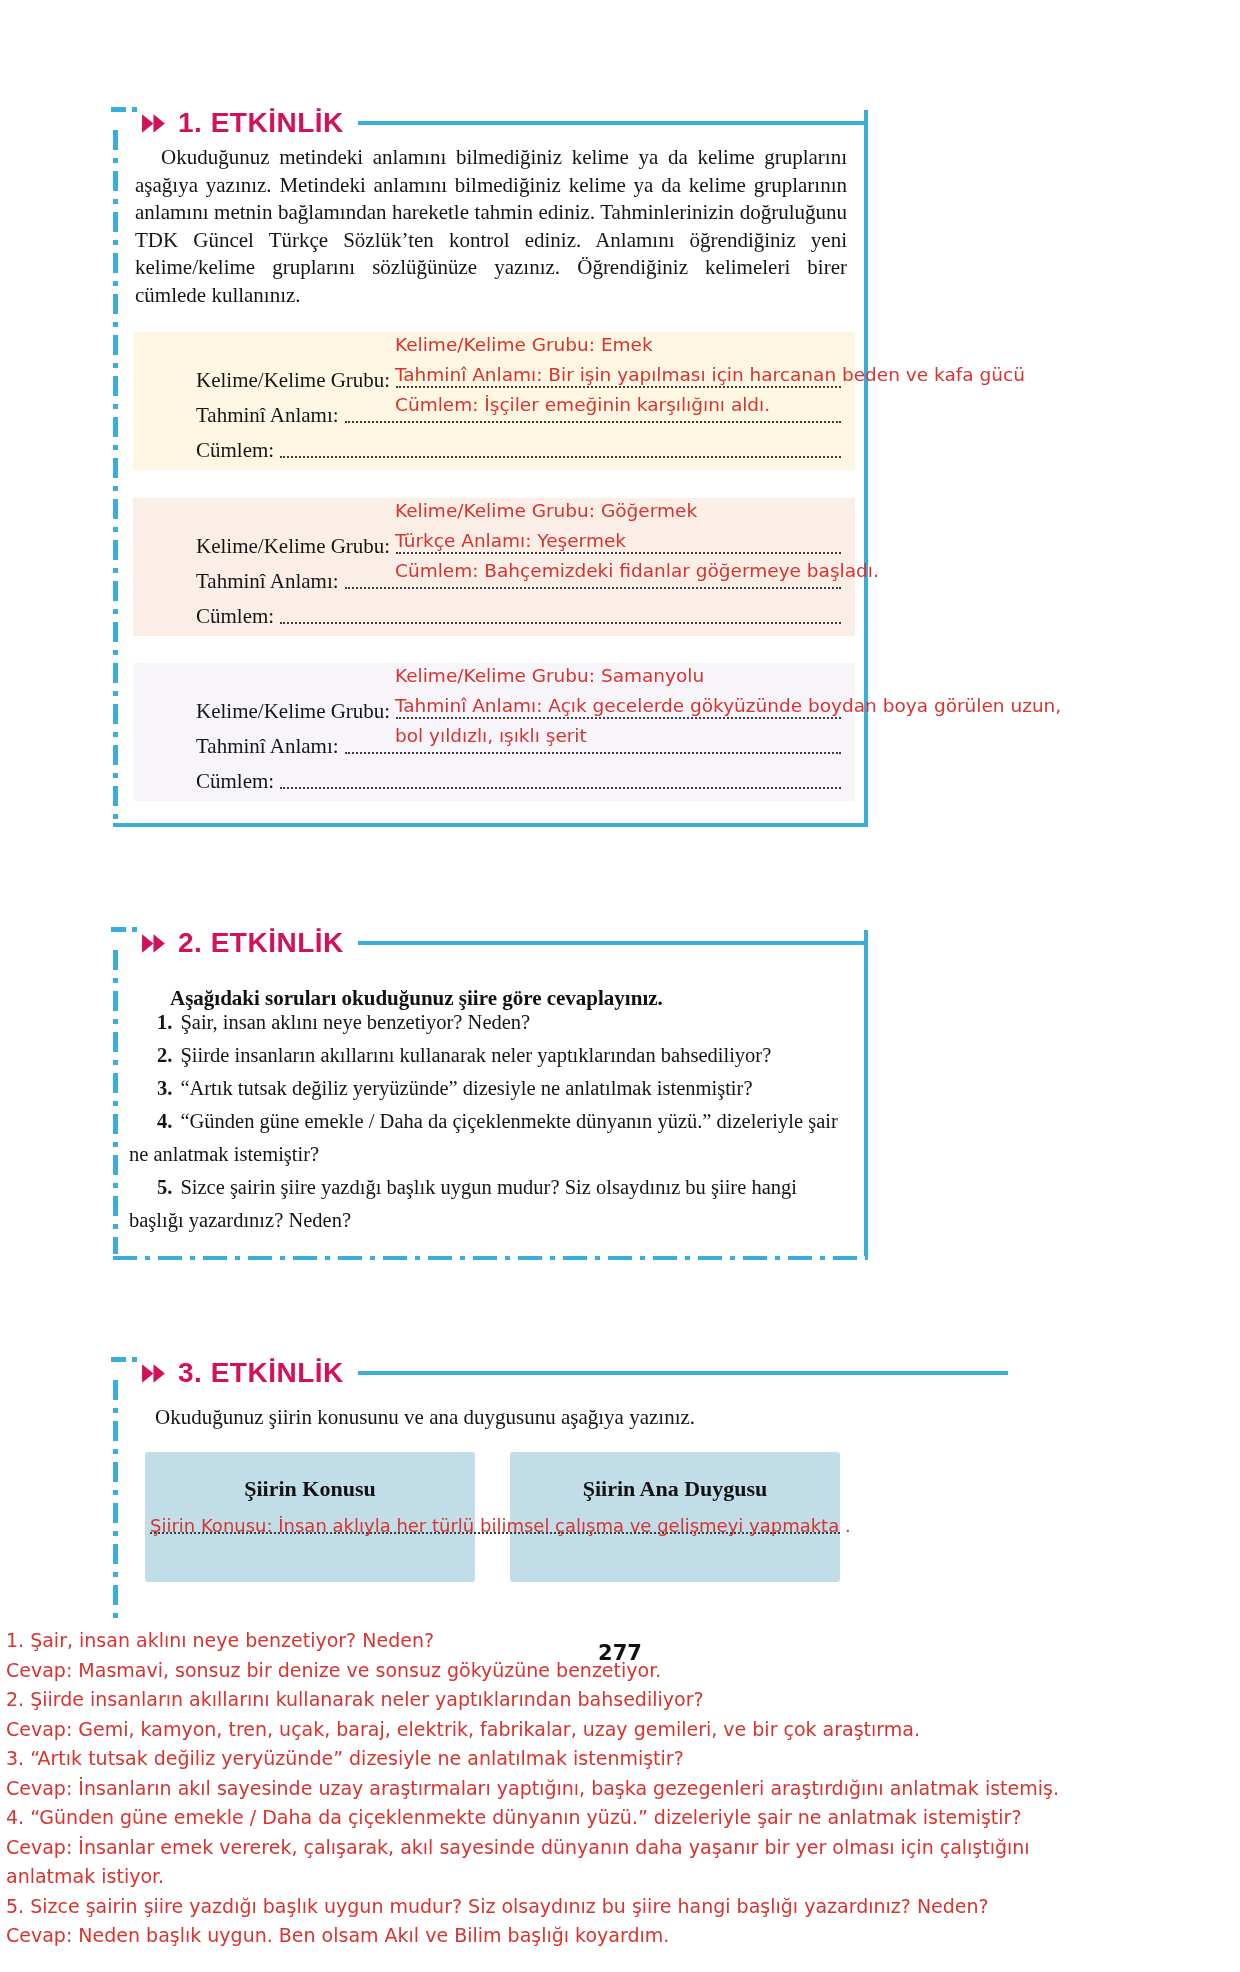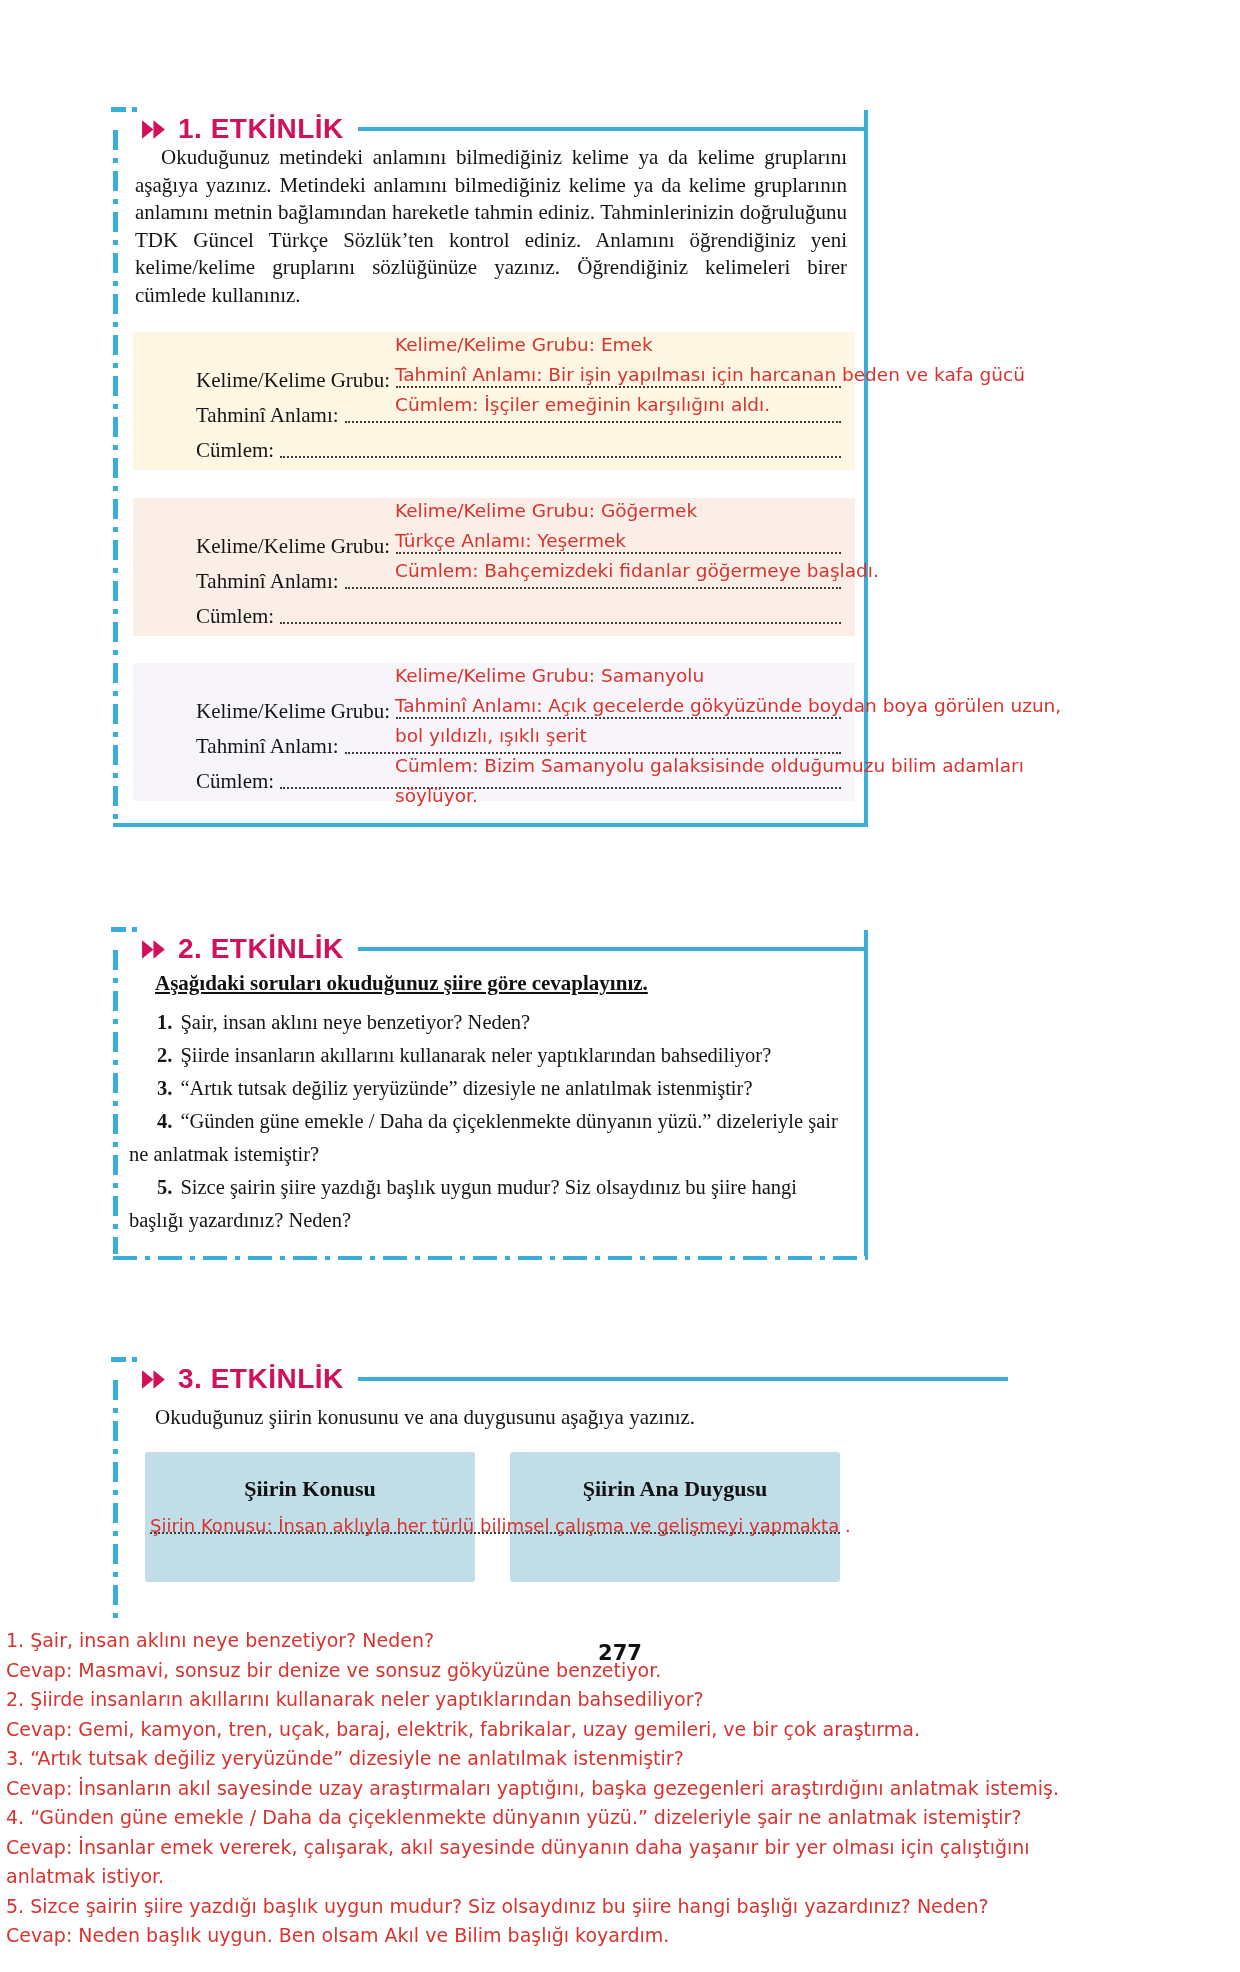--- a/index.html
+++ b/index.html
@@ -11,21 +11,21 @@
   html,body{margin:0;padding:0;background:#ffffff;}
   .page{position:relative;width:1240px;height:1972px;background:#fff;overflow:hidden;
         font-family:"Liberation Serif",serif;}
 
   
   .act{position:absolute;}
   .a1{left:113px;top:92px;width:755px;height:735px;}
   .a2{left:113px;top:912px;width:755px;height:348px;}
   .a3{left:113px;top:1342px;width:895px;height:280px;}
 
-  .act-head{position:absolute;left:28px;right:0;top:20px;height:34px;display:flex;align-items:center;}
+  .act-head{position:absolute;left:28px;right:0;top:14px;height:34px;display:flex;align-items:center;}
   .ff{width:27px;height:21px;fill:var(--mag);flex:0 0 auto;margin-right:10px;}
   .act-title{font:bold 28px/1 "Liberation Sans",sans-serif;color:var(--mag);letter-spacing:.5px;white-space:nowrap;}
   .act-rule{flex:1;height:4px;background:var(--cyan);margin-left:14px;}
 
   .cd1{position:absolute;left:-2px;top:15px;width:15px;height:5px;background:var(--cyan);}
   .cd2{position:absolute;left:19px;top:15px;width:5px;height:5px;background:var(--cyan);}
   .bl{position:absolute;left:0;top:38px;bottom:6px;width:5px;
       background:repeating-linear-gradient(to bottom,var(--cyan) 0 20px,transparent 20px 28px,var(--cyan) 28px 33px,transparent 33px 41px);}
   .a3 .bl{bottom:0;}
   .br{position:absolute;right:0;top:18px;bottom:4px;width:4px;background:var(--cyan);}
@@ -40,22 +40,22 @@
         padding:26px 14px 0 42px;box-sizing:border-box;}
   .b1{background:#fcf6e2;} .b2{background:#fbeee7;} .b3{background:#f7f5fa;}
   .p1{top:240px}.p2{top:406px}.p3{top:571px}
   .frow{display:flex;align-items:flex-end;height:35px;}
   .flabel{font:21px/1.2 "Liberation Serif",serif;color:var(--ink);white-space:nowrap;margin-left:21px;}
   .dots{flex:1;border-bottom:2.5px dotted #3c3c3c;margin:0 0 5px 6px;}
   .red-overlay{position:absolute;left:262px;top:-2px;width:680px;
                font:18.5px/30px "DejaVu Sans",sans-serif;color:var(--red);z-index:2;}
 
   
-  .prompt2{position:absolute;left:42px;top:56px;margin:0;
-           font:bold 21px/30px "Liberation Serif",serif;color:#111;text-decoration:underline;}
+  .prompt2{position:absolute;left:42px;top:56px;margin:15px;
+           font:bold 21px/30px "Liberation Serif",serif;color:#111;}
   .qwrap{position:absolute;left:16px;top:94px;width:726px;}
   .qp{margin:0;font:20.5px/33px "Liberation Serif",serif;color:var(--ink);text-indent:28px;}
   .qnum{font-weight:bold;margin-right:8px;}
 
   
   .prompt3{position:absolute;left:34px;top:52px;margin:8px;
            font:21px/30px "Liberation Serif",serif;color:var(--ink);}
   .hbox{position:absolute;top:110px;width:330px;height:130px;background:#c1dde8;border-radius:3px;}
   .hb1{left:32px}.hb2{left:397px}
   .hbox h3{margin:24px 0 15px;text-align:center;font:bold 22px/1.2 "Liberation Serif",serif;color:#111;}
@@ -142,21 +142,20 @@
         <span class="flabel">Tahminî Anlamı:</span>
         <span class="dots"></span>
       </div>
       <div class="frow">
         <span class="flabel">Cümlem:</span>
         <span class="dots"></span>
       </div>
       <div class="red-overlay">
         <div>Kelime/Kelime Grubu: Samanyolu</div>
         <div>Tahminî Anlamı: Açık gecelerde gökyüzünde boydan boya görülen uzun, bol yıldızlı, ışıklı şerit</div>
-        <div>Cümlem: Bizim Samanyolu galaksisinde olduğumuzu bilim adamları söylüyor.</div>
       </div>
     </div>
   </section>
 
   <section class="act a2">
     <span class="cd1"></span>
     <span class="cd2"></span>
     <span class="bl"></span>
     <span class="br"></span>
     <span class="bb dash"></span>

